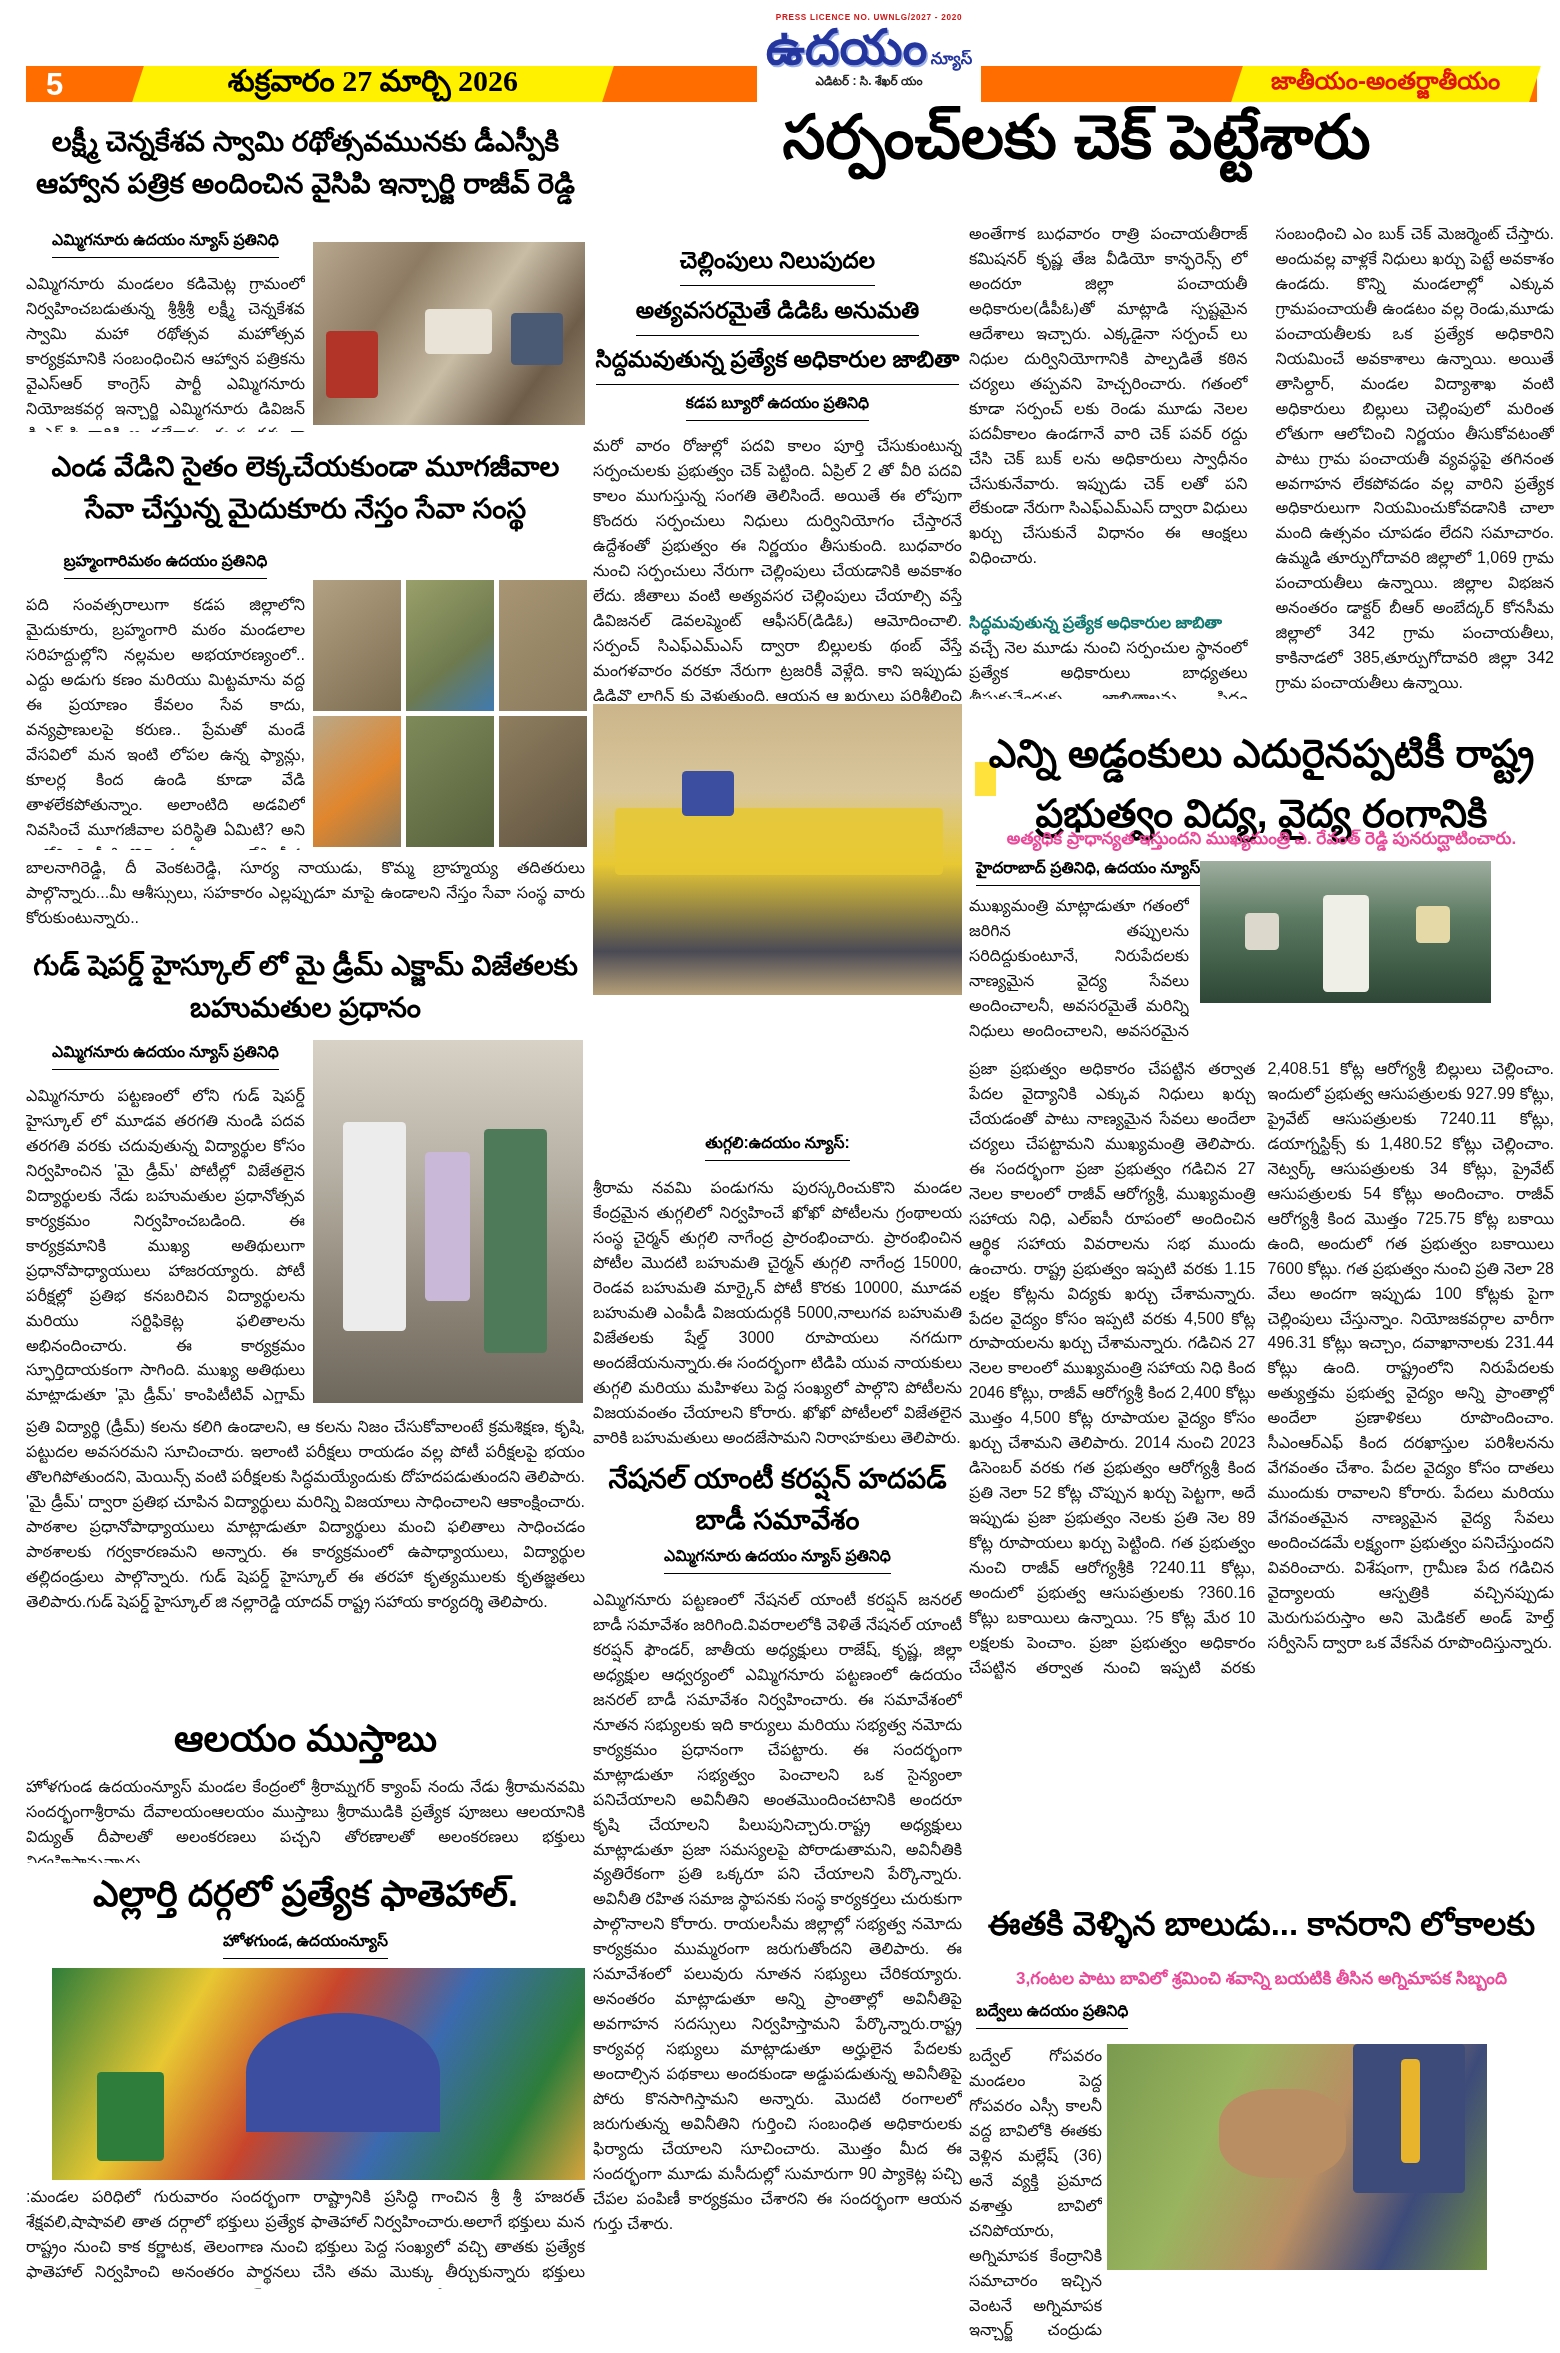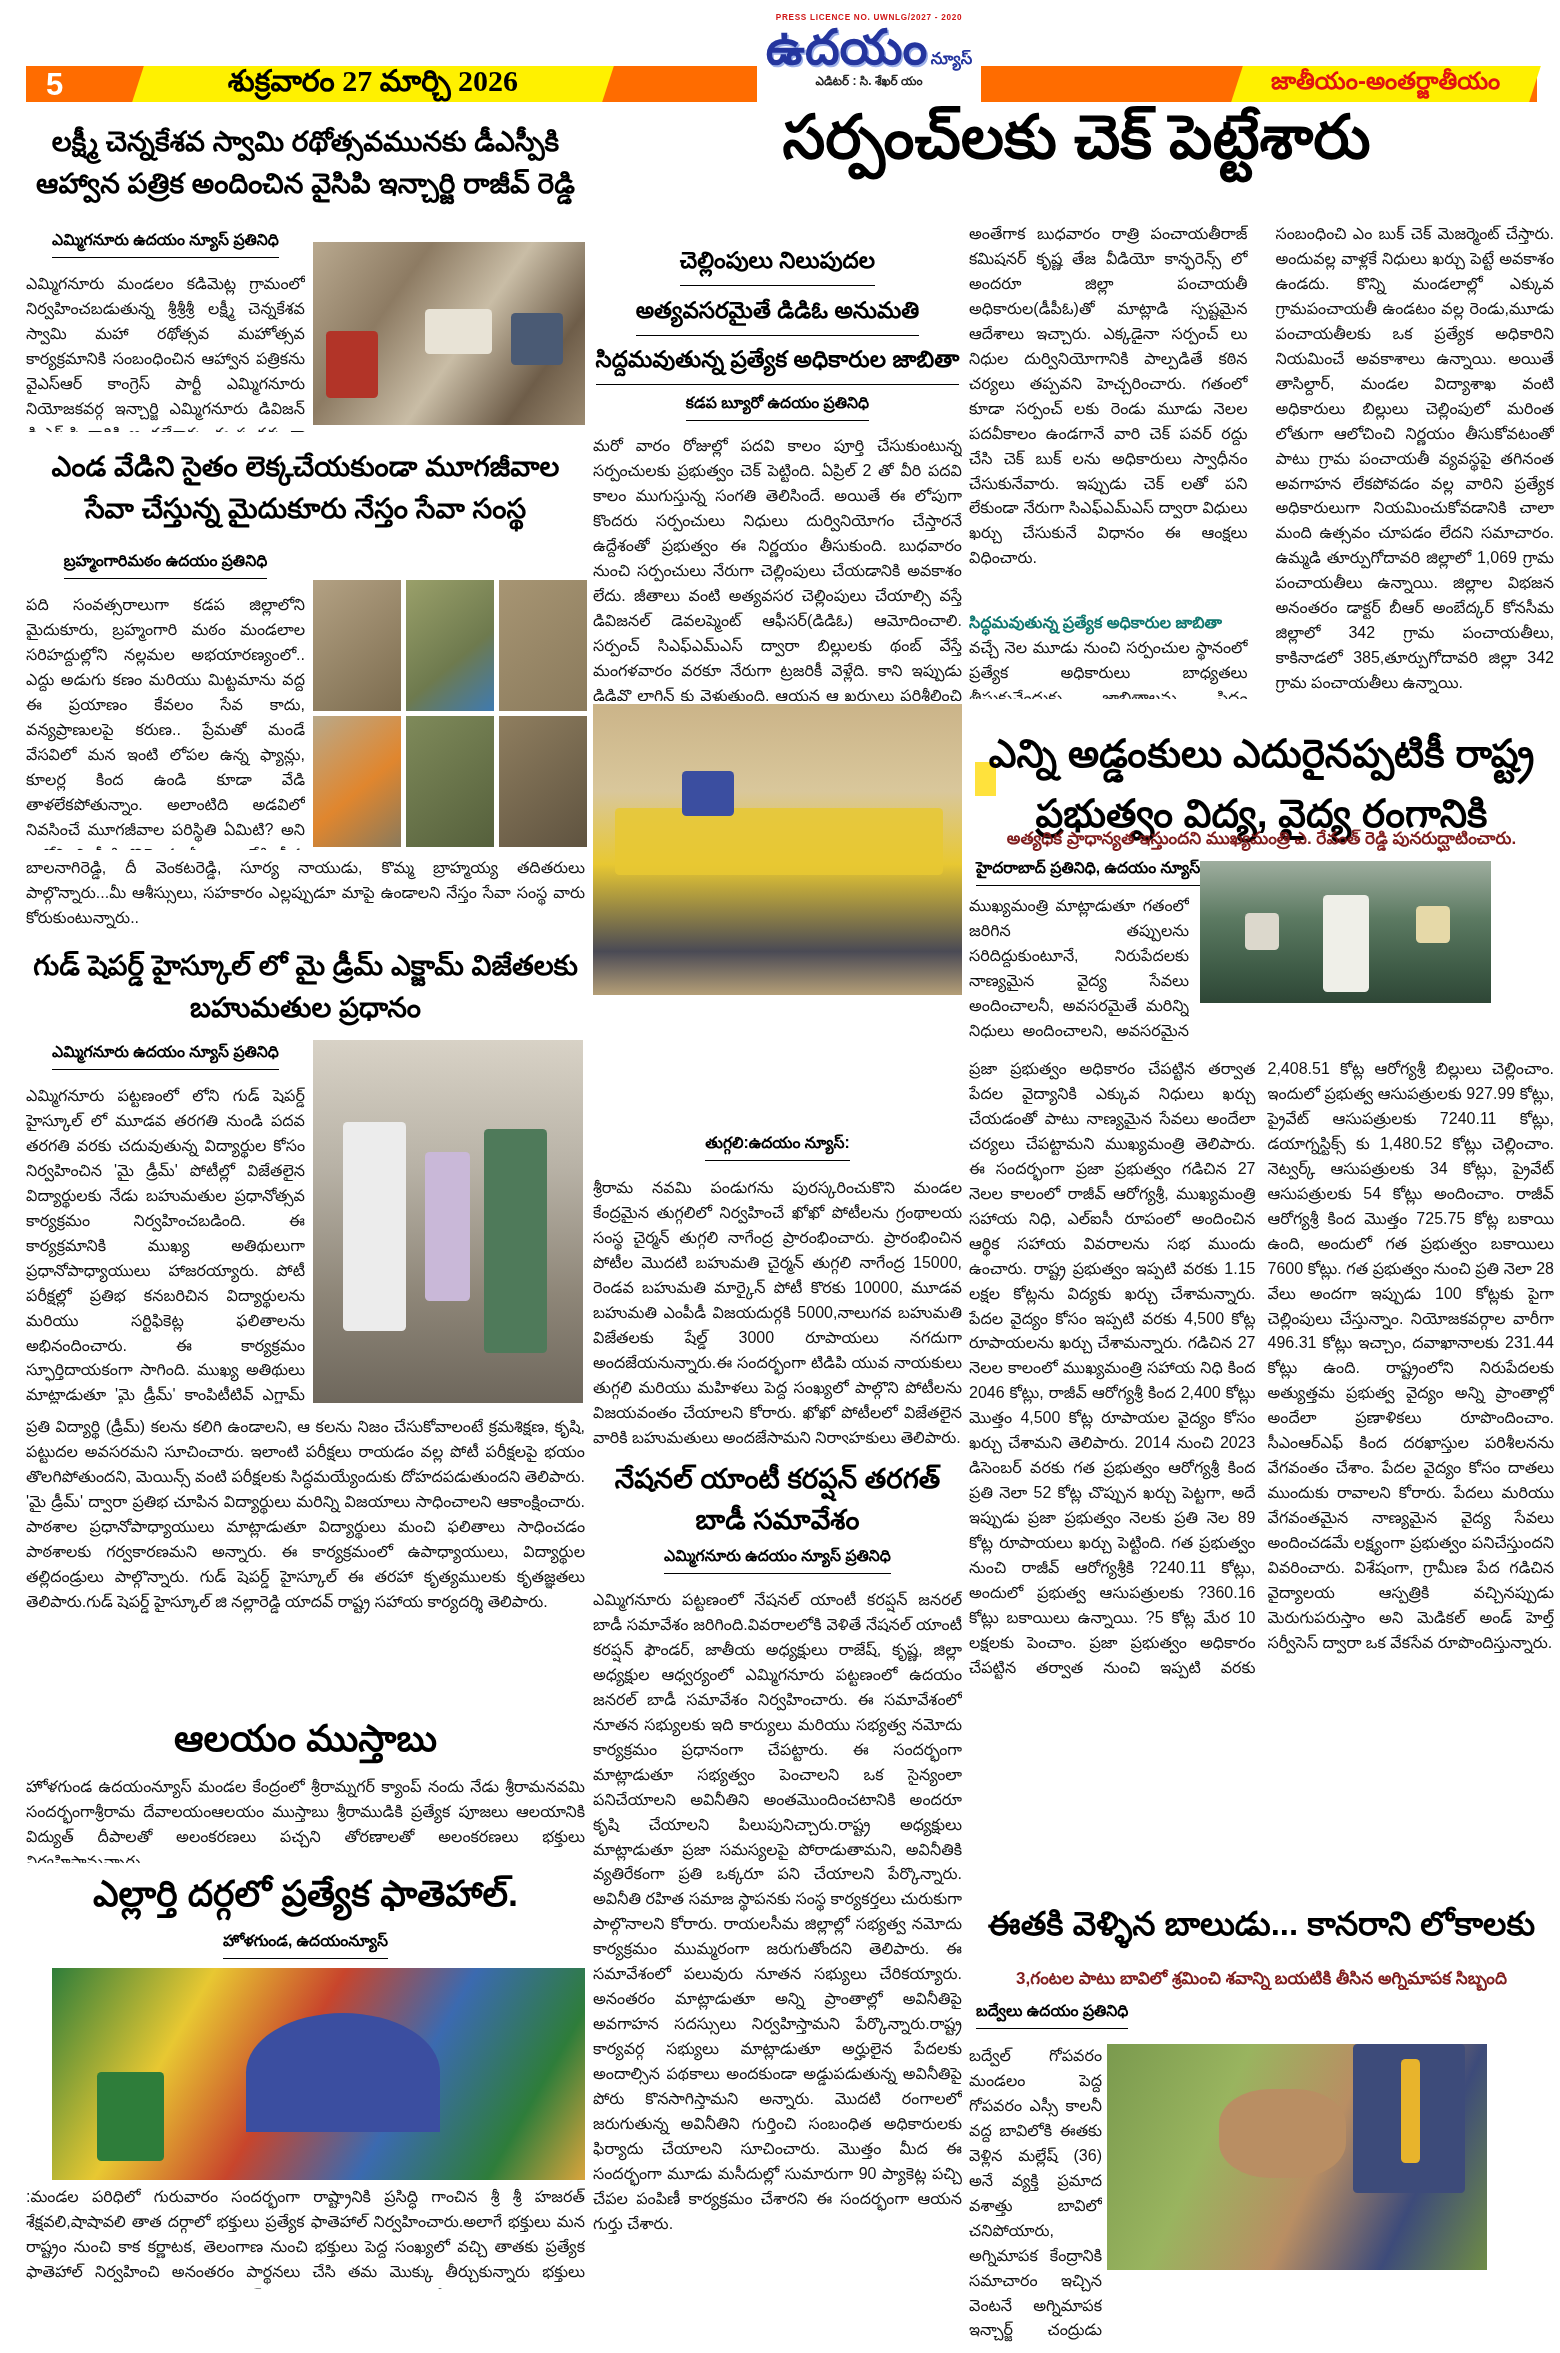--- a/index.html
+++ b/index.html
@@ -23,21 +23,21 @@
   .logo-editor{color:#222;font-size:12px;font-weight:bold;}
   
   .mainhead{font-weight:800;font-size:61px;text-align:center;line-height:1.1;color:#000;}
   .art-h{font-weight:bold;text-align:center;line-height:1.5;color:#000;overflow:hidden;}
   .byline{font-weight:bold;font-size:15.7px;text-align:center;color:#000;}
   .byline span{display:inline-block;border-bottom:1.5px solid #000;padding-bottom:4px;}
   .byline-left{text-align:left;}
   .bodytext{font-size:16px;line-height:1.56;text-align:justify;overflow:hidden;color:#101010;}
   .leadsub{font-weight:bold;font-size:23px;text-align:center;color:#000;}
   .leadsub span{display:inline-block;border-bottom:1.5px solid #000;padding-bottom:6px;}
-  .pinksub{font-weight:bold;font-size:17px;text-align:center;color:#7f1d1d;overflow:hidden;}
+  .pinksub{font-weight:bold;font-size:17px;text-align:center;color:#ec4899;overflow:hidden;}
   .inlinehead{display:block;font-weight:bold;color:#0f766e;margin-top:40px;}
   .twocol{columns:2;column-gap:12px;}
   
   .photo{overflow:hidden;}
   .ph-office{background:linear-gradient(125deg,#b9a98f 0%,#8d7b63 30%,#c9bda6 55%,#6e5d49 80%,#9b8a71 100%);}
   .ph-grid-cell{background:linear-gradient(140deg,#b3a183,#8a7a5c 45%,#6f6448 80%);}
   .ph-prize{background:linear-gradient(180deg,#d8d2c6 0%,#b8b2a6 35%,#8e8678 70%,#6e675c 100%);}
   .ph-group{background:linear-gradient(180deg,#cbb489 0%,#d9c79b 30%,#e8c832 55%,#4a4a55 85%,#b59f77 100%);}
   .ph-assembly{background:linear-gradient(180deg,#9fae9f 0%,#5c7a62 40%,#3f5c47 75%,#2e4636 100%);}
   .ph-dargah{background:linear-gradient(120deg,#2e7d3a 0%,#e8c832 25%,#c8452c 45%,#3b6ab0 65%,#2e7d3a 85%,#d9a43c 100%);}
@@ -119,21 +119,21 @@
   <div class="abs bodytext" style="left:593px;top:434px;width:369px;height:267px;">మరో వారం రోజుల్లో పదవి కాలం పూర్తి చేసుకుంటున్న సర్పంచులకు ప్రభుత్వం చెక్ పెట్టింది. ఏప్రిల్ 2 తో వీరి పదవి కాలం ముగుస్తున్న సంగతి తెలిసిందే. అయితే ఈ లోపుగా కొందరు సర్పంచులు నిధులు దుర్వినియోగం చేస్తారనే ఉద్దేశంతో ప్రభుత్వం ఈ నిర్ణయం తీసుకుంది. బుధవారం నుంచి సర్పంచులు నేరుగా చెల్లింపులు చేయడానికి అవకాశం లేదు. జీతాలు వంటి అత్యవసర చెల్లింపులు చేయాల్సి వస్తే డివిజనల్ డెవలప్మెంట్ ఆఫీసర్(డిడిఓ) ఆమోదించాలి. సర్పంచ్ సిఎఫ్ఎమ్ఎస్ ద్వారా బిల్లులకు థంబ్ వేస్తే మంగళవారం వరకూ నేరుగా ట్రజరికీ వెళ్లేది. కాని ఇప్పుడు డిడివొ లాగిన్ కు వెళుతుంది. ఆయన ఆ ఖర్చులు పరిశీలించి థంబ్ వేస్తేనే ట్రజరీకి వెళుతుంది.</div>
 
   <div class="abs photo ph-group" style="left:593px;top:704px;width:369px;height:291px;">
     <div class="blob" style="left:22.4px;top:104px;width:328px;height:67px;background:#e8c832;opacity:.85;"></div>
     <div class="blob" style="left:89px;top:67px;width:52px;height:45px;background:#3b4ea0;"></div>
   </div>
 
   <div class="abs byline" style="left:593px;top:1134px;width:369px;"><span>తుగ్గలి:ఉదయం న్యూస్:</span></div>
   <div class="abs bodytext" style="left:593px;top:1176px;width:369px;height:268px;">శ్రీరామ నవమి పండుగను పురస్కరించుకొని మండల కేంద్రమైన తుగ్గలిలో నిర్వహించే ఖోఖో పోటీలను గ్రంథాలయ సంస్థ చైర్మన్ తుగ్గలి నాగేంద్ర ప్రారంభించారు. ప్రారంభించిన పోటీల మొదటి బహుమతి చైర్మన్ తుగ్గలి నాగేంద్ర 15000, రెండవ బహుమతి మార్కైన్ పోటీ కొరకు 10000, మూడవ బహుమతి ఎంపీడీ విజయదుర్గకి 5000,నాలుగవ బహుమతి విజేతలకు షేల్డ్ 3000 రూపాయలు నగదుగా అందజేయనున్నారు.ఈ సందర్భంగా టిడిపి యువ నాయకులు తుగ్గలి మరియు మహిళలు పెద్ద సంఖ్యలో పాల్గొని పోటీలను విజయవంతం చేయాలని కోరారు. ఖోఖో పోటీలలో విజేతలైన వారికి బహుమతులు అందజేస్తామని నిర్వాహకులు తెలిపారు.</div>
 
-  <div class="abs art-h" style="left:593px;top:1458px;width:369px;height:83px;font-size:27.6px;">నేషనల్ యాంటీ కరప్షన్ తరగత్ బాడీ సమావేశం</div>
+  <div class="abs art-h" style="left:593px;top:1458px;width:369px;height:83px;font-size:27.6px;">నేషనల్ యాంటీ కరప్షన్ హదపడ్ బాడీ సమావేశం</div>
   <div class="abs byline" style="left:593px;top:1547px;width:369px;"><span>ఎమ్మిగనూరు ఉదయం న్యూస్ ప్రతినిధి</span></div>
   <div class="abs bodytext" style="left:593px;top:1588px;width:369px;height:663px;">ఎమ్మిగనూరు పట్టణంలో నేషనల్ యాంటీ కరప్షన్ జనరల్ బాడీ సమావేశం జరిగింది.వివరాలలోకి వెళితే నేషనల్ యాంటీ కరప్షన్ ఫౌండర్, జాతీయ అధ్యక్షులు రాజేష్, కృష్ణ, జిల్లా అధ్యక్షుల ఆధ్వర్యంలో ఎమ్మిగనూరు పట్టణంలో ఉదయం జనరల్ బాడీ సమావేశం నిర్వహించారు. ఈ సమావేశంలో నూతన సభ్యులకు ఇది కార్యులు మరియు సభ్యత్వ నమోదు కార్యక్రమం ప్రధానంగా చేపట్టారు. ఈ సందర్భంగా మాట్లాడుతూ సభ్యత్వం పెంచాలని ఒక సైన్యంలా పనిచేయాలని అవినీతిని అంతమొందించటానికి అందరూ కృషి చేయాలని పిలుపునిచ్చారు.రాష్ట్ర అధ్యక్షులు మాట్లాడుతూ ప్రజా సమస్యలపై పోరాడుతామని, అవినీతికి వ్యతిరేకంగా ప్రతి ఒక్కరూ పని చేయాలని పేర్కొన్నారు. అవినీతి రహిత సమాజ స్థాపనకు సంస్థ కార్యకర్తలు చురుకుగా పాల్గొనాలని కోరారు. రాయలసీమ జిల్లాల్లో సభ్యత్వ నమోదు కార్యక్రమం ముమ్మరంగా జరుగుతోందని తెలిపారు. ఈ సమావేశంలో పలువురు నూతన సభ్యులు చేరికయ్యారు. అనంతరం మాట్లాడుతూ అన్ని ప్రాంతాల్లో అవినీతిపై అవగాహన సదస్సులు నిర్వహిస్తామని పేర్కొన్నారు.రాష్ట్ర కార్యవర్గ సభ్యులు మాట్లాడుతూ అర్హులైన పేదలకు అందాల్సిన పథకాలు అందకుండా అడ్డుపడుతున్న అవినీతిపై పోరు కొనసాగిస్తామని అన్నారు. మొదటి రంగాలలో జరుగుతున్న అవినీతిని గుర్తించి సంబంధిత అధికారులకు ఫిర్యాదు చేయాలని సూచించారు. మొత్తం మీద ఈ సందర్భంగా మూడు మసీదుల్లో సుమారుగా 90 ప్యాకెట్ల పచ్చి చేపల పంపిణీ కార్యక్రమం చేశారని ఈ సందర్భంగా ఆయన గుర్తు చేశారు.</div>
 
   <div class="abs" style="left:969px;top:222px;width:585px;height:477px;display:flex;gap:28px;">
     <div class="bodytext" style="width:287px;height:477px;">
       <span>అంతేగాక బుధవారం రాత్రి పంచాయతీరాజ్ కమిషనర్ కృష్ణ తేజ వీడియో కాన్ఫరెన్స్ లో అందరూ జిల్లా పంచాయతీ అధికారుల(డీపీఓ)తో మాట్లాడి స్పష్టమైన ఆదేశాలు ఇచ్చారు. ఎక్కడైనా సర్పంచ్ లు నిధుల దుర్వినియోగానికి పాల్పడితే కఠిన చర్యలు తప్పవని హెచ్చరించారు. గతంలో కూడా సర్పంచ్ లకు రెండు మూడు నెలల పదవీకాలం ఉండగానే వారి చెక్ పవర్ రద్దు చేసి చెక్ బుక్ లను అధికారులు స్వాధీనం చేసుకునేవారు. ఇప్పుడు చెక్ లతో పని లేకుండా నేరుగా సిఎఫ్ఎమ్ఎస్ ద్వారా విధులు ఖర్చు చేసుకునే విధానం ఈ ఆంక్షలు విధించారు.</span>
       <span class="inlinehead">సిద్ధమవుతున్న ప్రత్యేక అధికారుల జాబితా</span>
       <span>వచ్చే నెల మూడు నుంచి సర్పంచుల స్థానంలో ప్రత్యేక అధికారులు బాధ్యతలు తీసుకునేందుకు జాబితాలను సిద్ధం చేస్తున్నారు. బుధవారం సాయంత్రానికి మండలాల వారీగా ప్రత్యేక అధికారులను ఎవరు నియమించాలనే దానిపై జాబితాను సిద్ధం చేసి ఆయా జిల్లాల కలక్టర్లకు అందజేయాల్సి ఉంది. అందుకు ముమ్మర కసరత్తులు చేపడుతున్నారు. అసలు ఈ ప్రత్యేకత అధికారులుగా ఎవర్ని నియమిస్తారంటే మండల స్థాయిలో తాసిల్దార్, ఎంపీడీవోలు, ఇద్దరు డిప్యూటీ ఎంపీడీవోలు, ఇద్దరు ఎంఈఓ లు, మండల అధికారులు ఉన్నారు.</span>
     </div>
     <div class="bodytext" style="width:287px;height:477px;">సంబంధించి ఎం బుక్ చెక్ మెజర్మెంట్ చేస్తారు. అందువల్ల వాళ్లకే నిధులు ఖర్చు పెట్టే అవకాశం ఉండదు. కొన్ని మండలాల్లో ఎక్కువ గ్రామపంచాయతీ ఉండటం వల్ల రెండు,మూడు పంచాయతీలకు ఒక ప్రత్యేక అధికారిని నియమించే అవకాశాలు ఉన్నాయి. అయితే తాసిల్దార్, మండల విద్యాశాఖ వంటి అధికారులు బిల్లులు చెల్లింపులో మరింత లోతుగా ఆలోచించి నిర్ణయం తీసుకోవటంతో పాటు గ్రామ పంచాయతీ వ్యవస్థపై తగినంత అవగాహన లేకపోవడం వల్ల వారిని ప్రత్యేక అధికారులుగా నియమించుకోవడానికి చాలా మంది ఉత్సవం చూపడం లేదని సమాచారం. ఉమ్మడి తూర్పుగోదావరి జిల్లాలో 1,069 గ్రామ పంచాయతీలు ఉన్నాయి. జిల్లాల విభజన అనంతరం డాక్టర్ బీఆర్ అంబేద్కర్ కోనసీమ జిల్లాలో 342 గ్రామ పంచాయతీలు, కాకినాడలో 385,తూర్పుగోదావరి జిల్లా 342 గ్రామ పంచాయతీలు ఉన్నాయి.</div>

